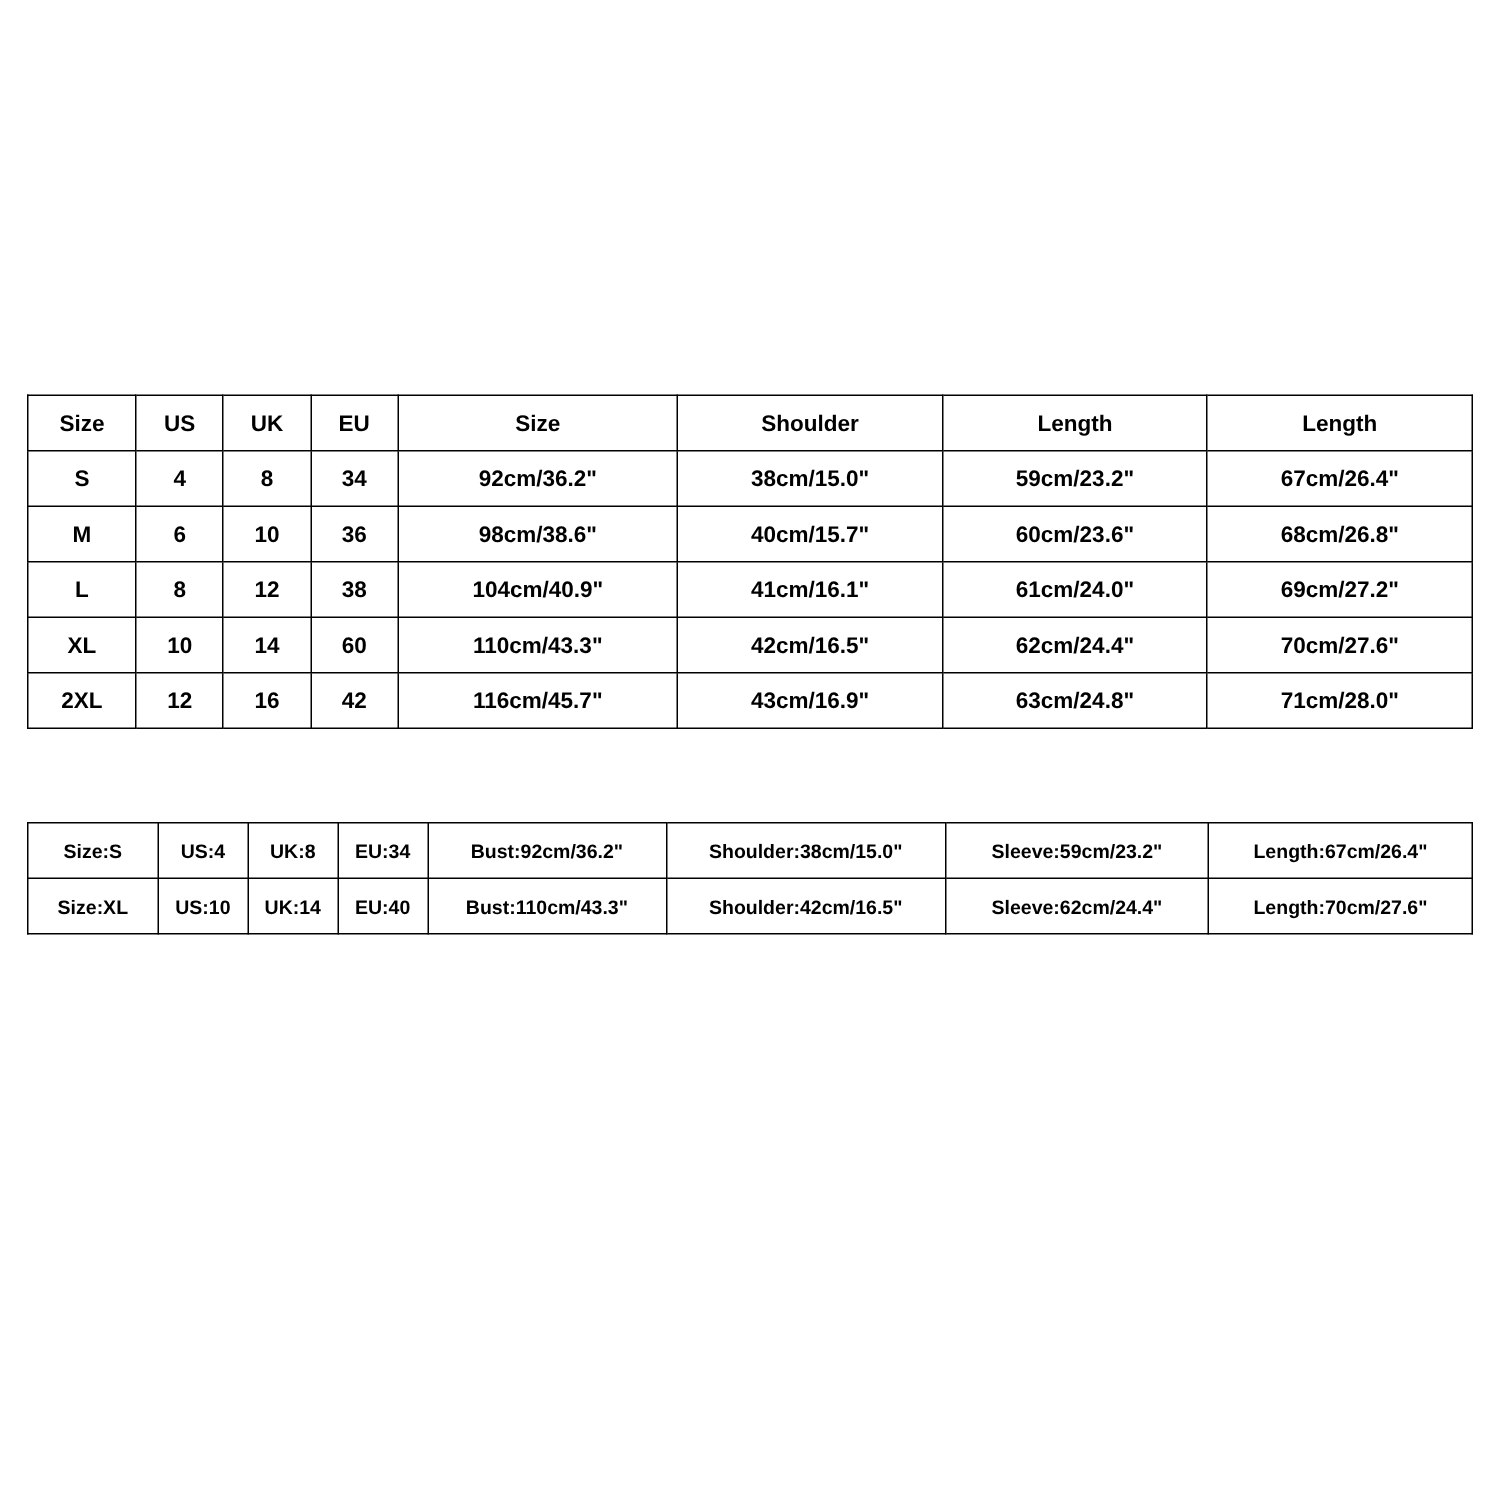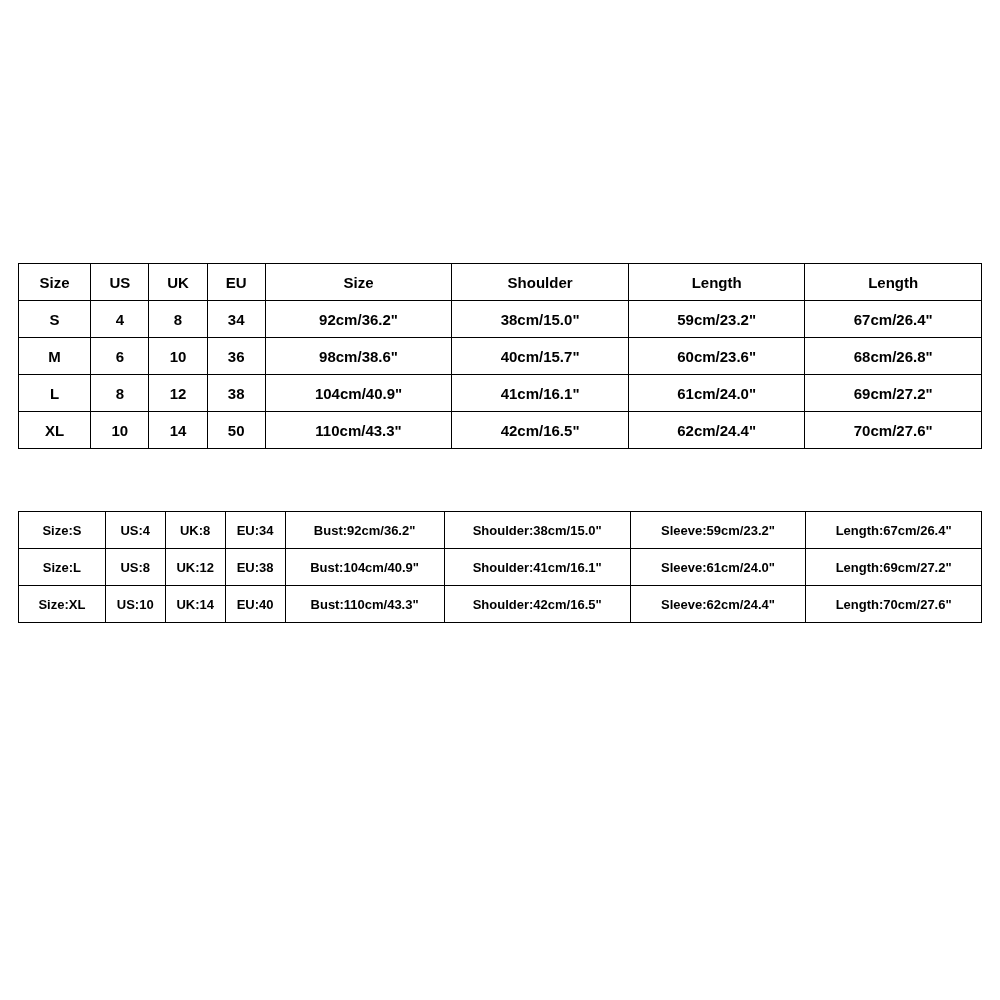--- a/index.html
+++ b/index.html
@@ -95,25 +95,35 @@
         <td>38</td>
         <td>104cm/40.9"</td>
         <td>41cm/16.1"</td>
         <td>61cm/24.0"</td>
         <td>69cm/27.2"</td>
       </tr>
       <tr>
         <td>XL</td>
         <td>10</td>
         <td>14</td>
-        <td>50</td>
+        <td>60</td>
         <td>110cm/43.3"</td>
         <td>42cm/16.5"</td>
         <td>62cm/24.4"</td>
         <td>70cm/27.6"</td>
+      </tr>
+      <tr>
+        <td>2XL</td>
+        <td>12</td>
+        <td>16</td>
+        <td>42</td>
+        <td>116cm/45.7"</td>
+        <td>43cm/16.9"</td>
+        <td>63cm/24.8"</td>
+        <td>71cm/28.0"</td>
       </tr>
     </tbody>
   </table>
 </div>
 
 <div class="spacer-mid"></div>
 
 <div class="wrap">
   <table class="table2">
     <colgroup>
@@ -131,30 +141,20 @@
         <td>Size:S</td>
         <td>US:4</td>
         <td>UK:8</td>
         <td>EU:34</td>
         <td>Bust:92cm/36.2"</td>
         <td>Shoulder:38cm/15.0"</td>
         <td>Sleeve:59cm/23.2"</td>
         <td>Length:67cm/26.4"</td>
       </tr>
       <tr>
-        <td>Size:L</td>
-        <td>US:8</td>
-        <td>UK:12</td>
-        <td>EU:38</td>
-        <td>Bust:104cm/40.9"</td>
-        <td>Shoulder:41cm/16.1"</td>
-        <td>Sleeve:61cm/24.0"</td>
-        <td>Length:69cm/27.2"</td>
-      </tr>
-      <tr>
         <td>Size:XL</td>
         <td>US:10</td>
         <td>UK:14</td>
         <td>EU:40</td>
         <td>Bust:110cm/43.3"</td>
         <td>Shoulder:42cm/16.5"</td>
         <td>Sleeve:62cm/24.4"</td>
         <td>Length:70cm/27.6"</td>
       </tr>
     </tbody>

